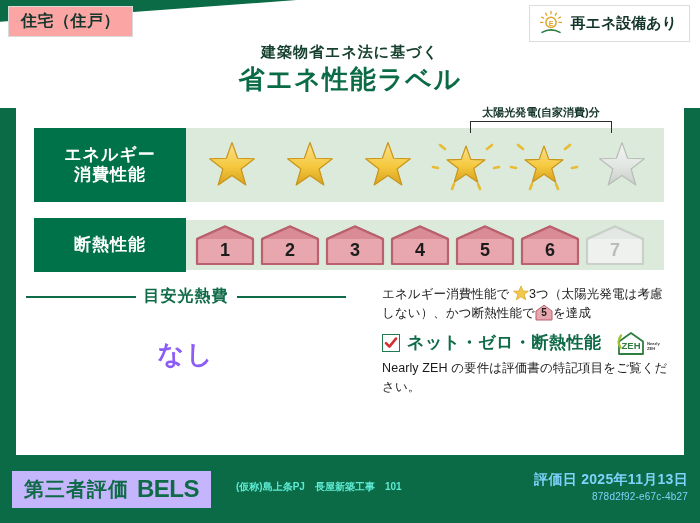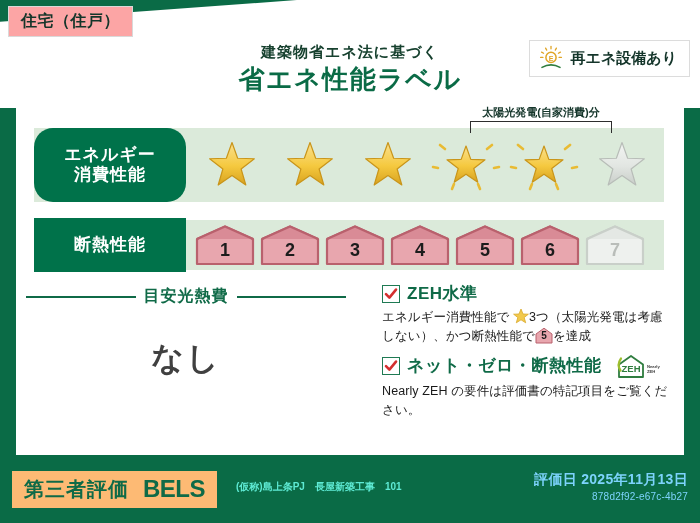--- a/index.html
+++ b/index.html
@@ -31,21 +31,20 @@
     font-size:16px;font-weight:bold;color:#14352a;
     letter-spacing:.5px;line-height:1.1;
   }
   .tag-solar{
     position:absolute;right:10px;top:5px;z-index:6;
     background:#ffffff;border:1px solid #dcdcdc;
     padding:4px 12px 5px 8px;
     display:flex;align-items:center;gap:7px;
     font-size:15px;font-weight:bold;color:#14352a;
     line-height:1.1;
-    margin-top:35px;
   }
   .solar-ic{width:26px;height:26px;display:block;}
   .title-wrap{
     position:absolute;left:0;top:44px;width:700px;z-index:5;
     text-align:center;pointer-events:none;
   }
   .t-small{
     font-size:15px;font-weight:bold;color:#17412f;
     letter-spacing:1px;line-height:1.1;
   }
@@ -68,21 +67,21 @@
   }
   #row-energy{top:28px;height:74px;}
   #row-insul{top:120px;height:50px;}
   .row-tag{
     background:#00724a;color:#ffffff;
     font-weight:bold;text-align:center;
     line-height:1.18;letter-spacing:1px;
     flex:none;box-sizing:border-box;
   }
   #row-energy .row-tag{width:152px;height:74px;font-size:17px;
-     display:flex;flex-direction:column;justify-content:center;border-radius:19px;}
+     display:flex;flex-direction:column;justify-content:center;}
   #row-insul .row-tag{width:152px;height:54px;font-size:17px;
      display:flex;align-items:center;justify-content:center;}
   .row-body{position:relative;flex:1;height:100%;padding-left:10px;}
 
   
   .stars{
     position:absolute;left:8px;top:50%;transform:translateY(-50%);
     display:flex;align-items:center;gap:2px;
   }
   .star{width:76px;height:56px;display:block;}
@@ -113,21 +112,21 @@
   
   .cost-block{position:absolute;left:10px;top:186px;width:320px;}
   .cost-head{display:flex;align-items:center;gap:8px;}
   .cost-rule{flex:1;height:2px;background:#0f6a47;}
   .cost-title{
     font-size:16px;font-weight:bold;color:#0f6a47;
     letter-spacing:1px;white-space:nowrap;
   }
   .cost-value{
     margin-top:30px;text-align:center;
-    font-size:32px;font-weight:bold;color:#404040;letter-spacing:2px;
+    font-size:26px;font-weight:bold;color:#8b5cf6;letter-spacing:2px;
   }
   .zeh-block{position:absolute;left:366px;top:182px;width:290px;}
   .zeh-item{margin-bottom:6px;}
   .zeh-head{display:flex;align-items:center;gap:7px;}
   .chk{
     width:18px;height:18px;flex:none;
     border:1.6px solid #1f7a53;background:#fff;
     position:relative;box-sizing:border-box;
   }
   .chk svg{position:absolute;left:1px;top:1px;}
@@ -154,22 +153,22 @@
     display:inline-block;vertical-align:-7px;margin-left:4px;
     width:54px;height:26px;
   }
   
   .footer{
     position:absolute;left:0;bottom:0;width:700px;height:62px;
     background:#0a6b46;
   }
   .bels-box{
     position:absolute;left:12px;top:10px;
-    background:#fdba74;padding:4px 12px 5px;
-    display:flex;align-items:center;gap:14px;
+    background:#c4b5fd;padding:4px 12px 5px;
+    display:flex;align-items:center;gap:8px;
   }
   .bels-jp{font-size:20px;font-weight:bold;color:#0f6a47;letter-spacing:1px;}
   .bels-en{font-size:24px;font-weight:bold;color:#0f6a47;letter-spacing:-.5px;}
   .proj{
     position:absolute;left:236px;top:19px;
     color:#5eead4;font-size:10px;font-weight:bold;white-space:nowrap;
   }
   .eval{
     position:absolute;right:12px;top:10px;text-align:right;color:#7dd3fc;
   }
@@ -367,28 +366,20 @@
         <div class="cost-rule"></div>
         <div class="cost-title">目安光熱費</div>
         <div class="cost-rule"></div>
       </div>
       <div class="cost-value">なし</div>
     </div>
 
     <div class="zeh-block">
 
       <div class="zeh-item">
-        <div class="zeh-head">
-          <span class="chk">
-            <svg width="14" height="14" viewBox="0 0 14 14">
-              <path d="M2 7.2 L5.4 10.6 L12 2.6" fill="none" stroke="#d32f2f" stroke-width="2.6" stroke-linecap="round" stroke-linejoin="round"></path>
-            </svg>
-          </span>
-          <span class="zeh-title">ZEH水準</span>
-        </div>
         <div class="zeh-desc">
           <span>エネルギー消費性能で</span>
           <span class="ic-star-in">
             <svg viewBox="0 0 16 16" width="16" height="16">
               <path d="M8 1 L10 6 L15.4 6.2 L11.2 9.5 L12.7 14.8 L8 11.8 L3.3 14.8 L4.8 9.5 L0.6 6.2 L6 6 Z" fill="#f2c94c" stroke="#d9a92b" stroke-width="0.8" stroke-linejoin="round"></path>
             </svg>
           </span><span>3つ（太陽光発電は考慮しない）、かつ断熱性能で</span><span class="ic-chip-in">
             <svg viewBox="0 0 18 17" width="18" height="17">
               <path d="M1 16 L1 7 L9 1.2 L17 7 L17 16 Z" fill="#e8a6ae" stroke="#b9616d" stroke-width="1"></path>
             </svg>

